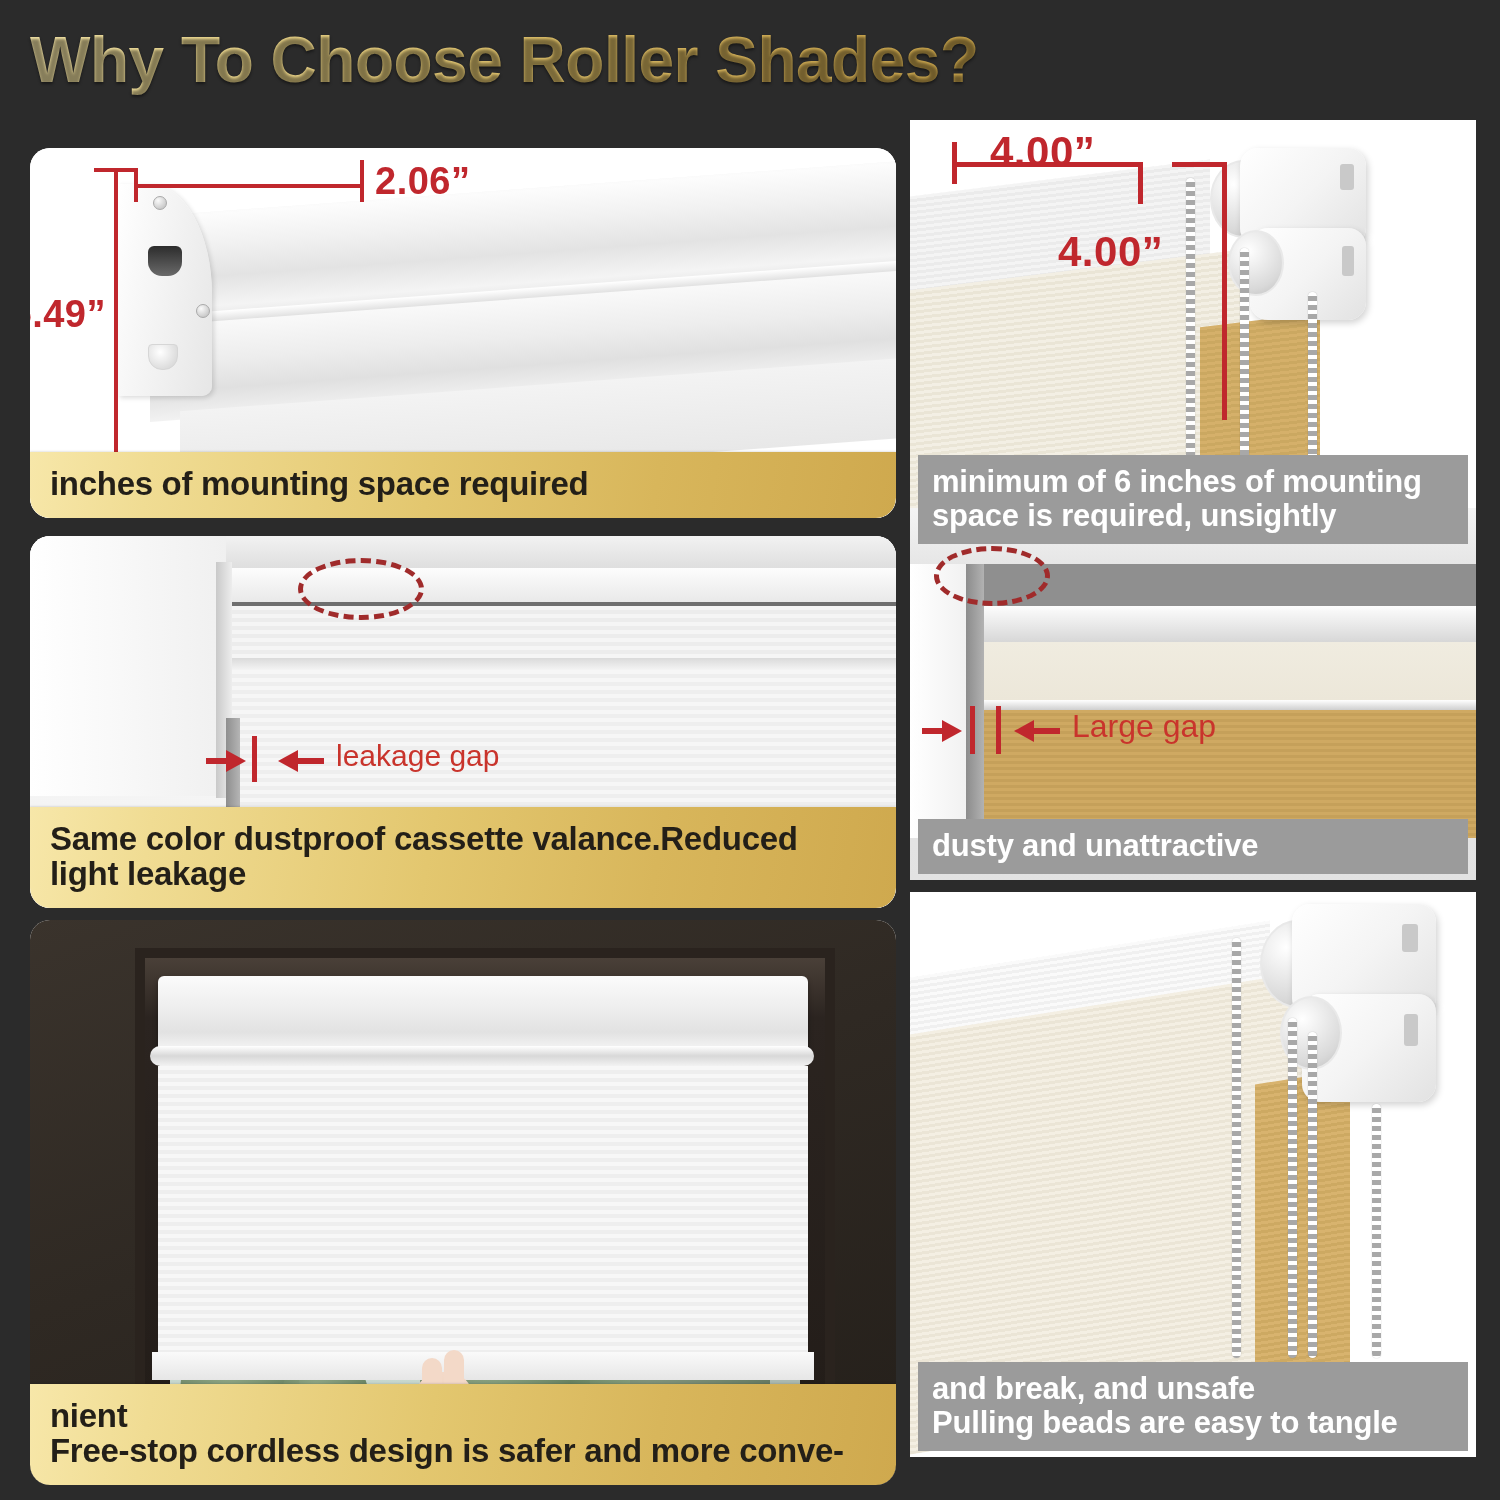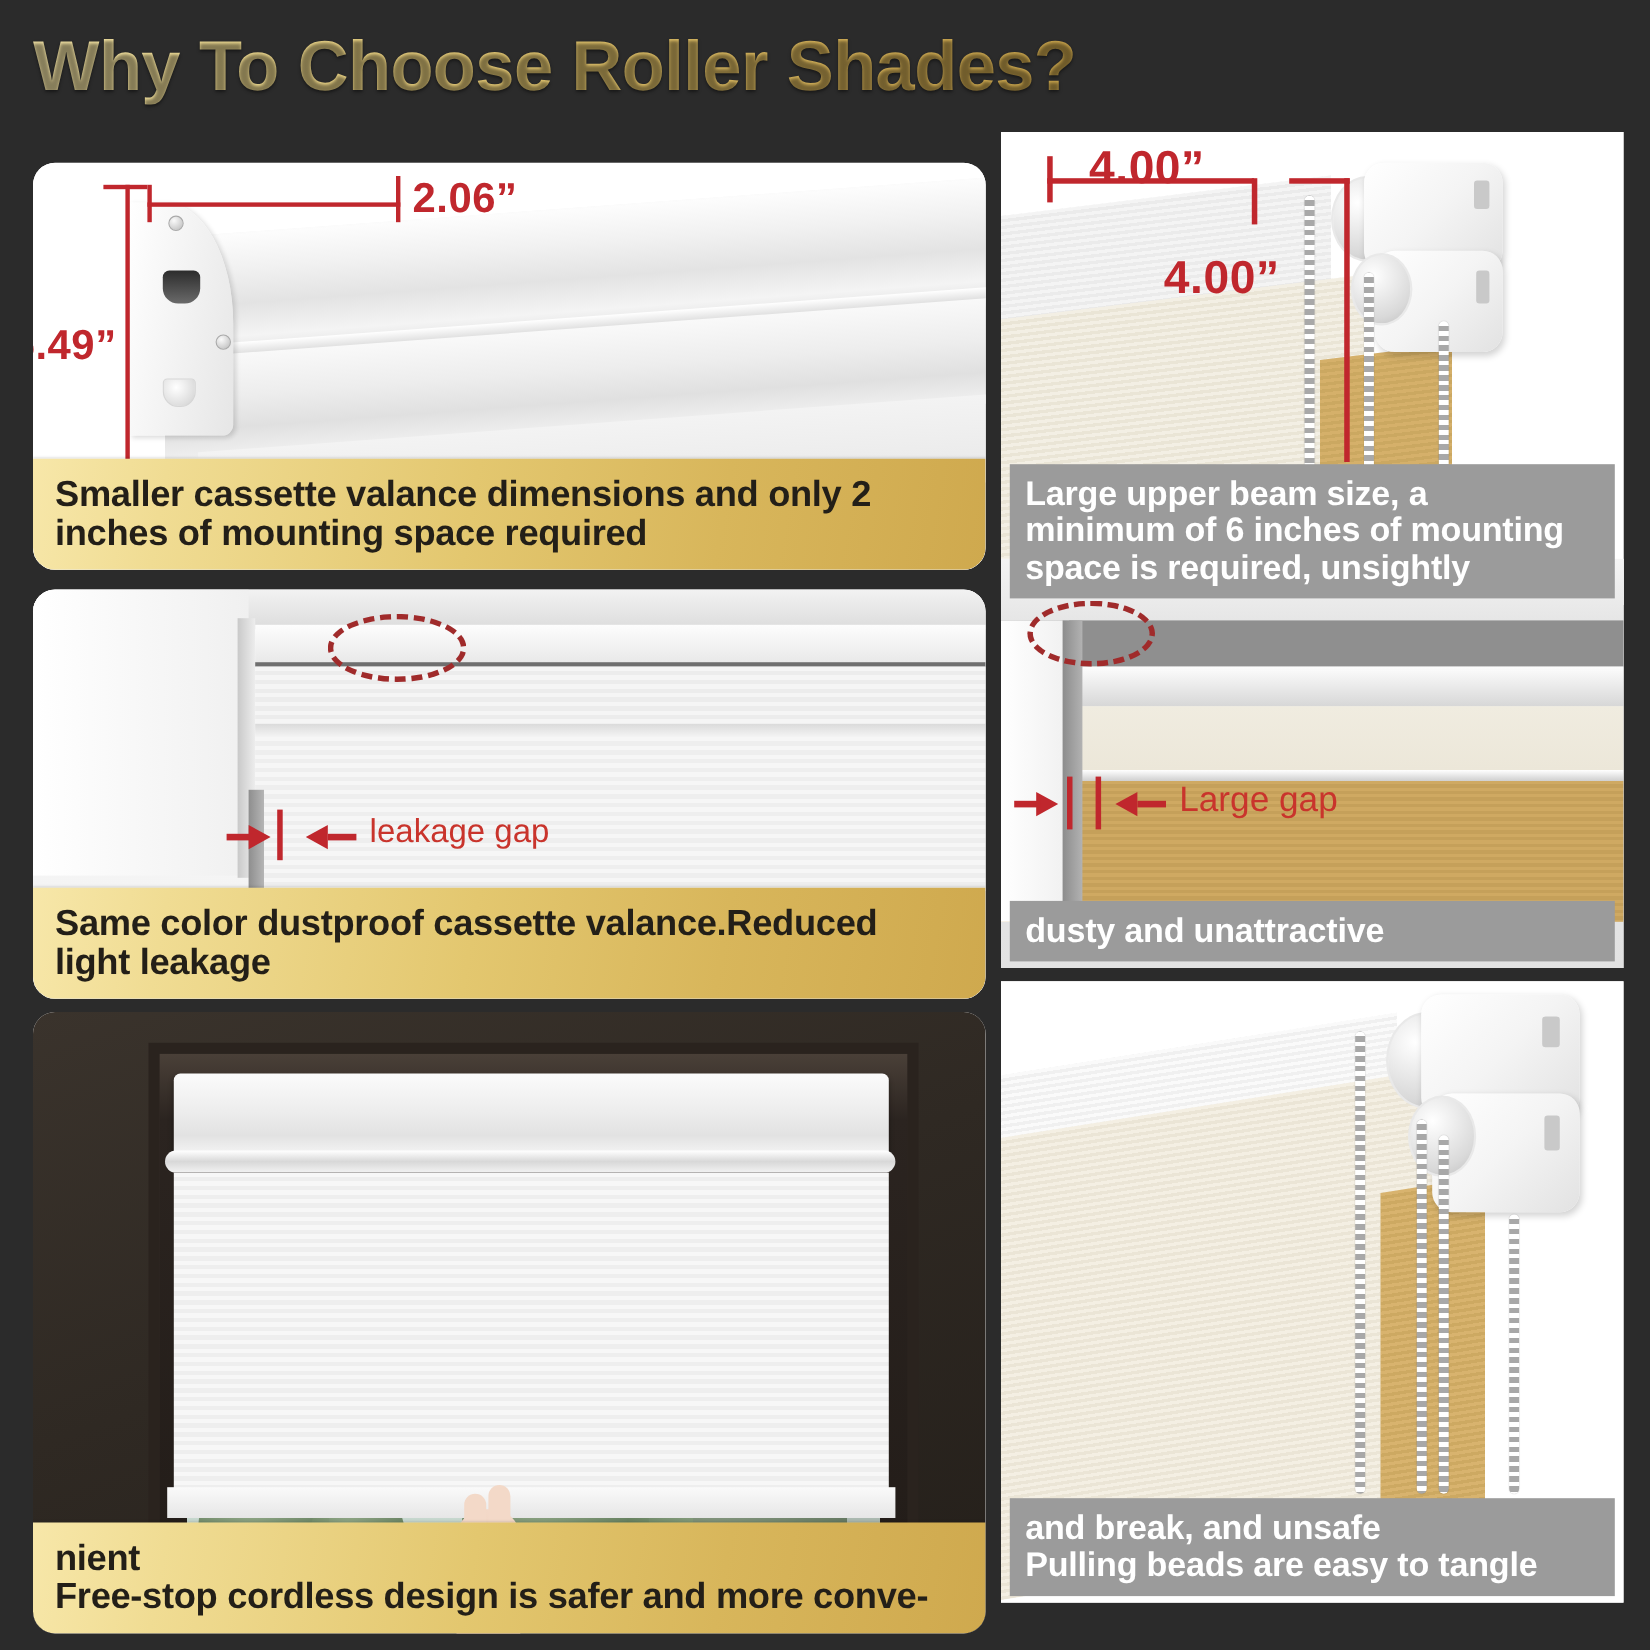--- a/index.html
+++ b/index.html
@@ -311,21 +311,20 @@
     <div class="tick" style="left:330px; top:12px; width:4px; height:42px;"></div>
     <div class="dimlabel" style="left:345px; top:12px;">2.06”</div>
 
     <div class="dimline" style="left:84px; top:20px; width:4px; height:300px;"></div>
     <div class="tick" style="left:64px; top:20px; width:40px; height:4px;"></div>
     <div class="tick" style="left:64px; top:316px; width:40px; height:4px;"></div>
     <div class="dimlabel" style="left:-120px; top:145px; text-align:right; width:196px;">5.49”</div>
   </div>
 
   <div class="caption gold">
-    <span class="cap-line">Smaller cassette valance dimensions and only 2</span>
     <span class="cap-line">inches of mounting space required</span>
   </div>
 </div>
 
 <div class="panel right row1" id="p2">
   <div class="photo">
     <div style="position:absolute;inset:0;background:#fff;"></div>
 
     <div class="r-fabric-top"></div>
     <div class="r-fabric-cream"></div>
@@ -346,21 +345,20 @@
     <div class="tick" style="left:42px; top:22px; width:5px; height:42px;"></div>
     <div class="tick" style="left:228px; top:42px; width:5px; height:42px;"></div>
     <div class="dimlabel" style="left:80px; top:8px; font-size:42px;">4.00”</div>
 
     <div class="dimline" style="left:312px; top:42px; width:5px; height:258px;"></div>
     <div class="tick" style="left:262px; top:42px; width:55px; height:5px;"></div>
     <div class="dimlabel" style="left:148px; top:108px; font-size:42px;">4.00”</div>
   </div>
 
   <div class="caption gray">
-    <span class="cap-line">Large upper beam size, a</span>
     <span class="cap-line">minimum of 6 inches of mounting</span>
     <span class="cap-line">space is required, unsightly</span>
   </div>
 </div>
 
 <div class="panel left row2" id="p3">
   <div class="photo">
     <div style="position:absolute;inset:0;background:linear-gradient(180deg,#fcfcfc,#f1f1f1);"></div>
 
     <div class="frame-white" style="left:0; top:0; width:866px; height:36px; background:linear-gradient(180deg,#f2f2f2,#dcdcdc);"></div>

